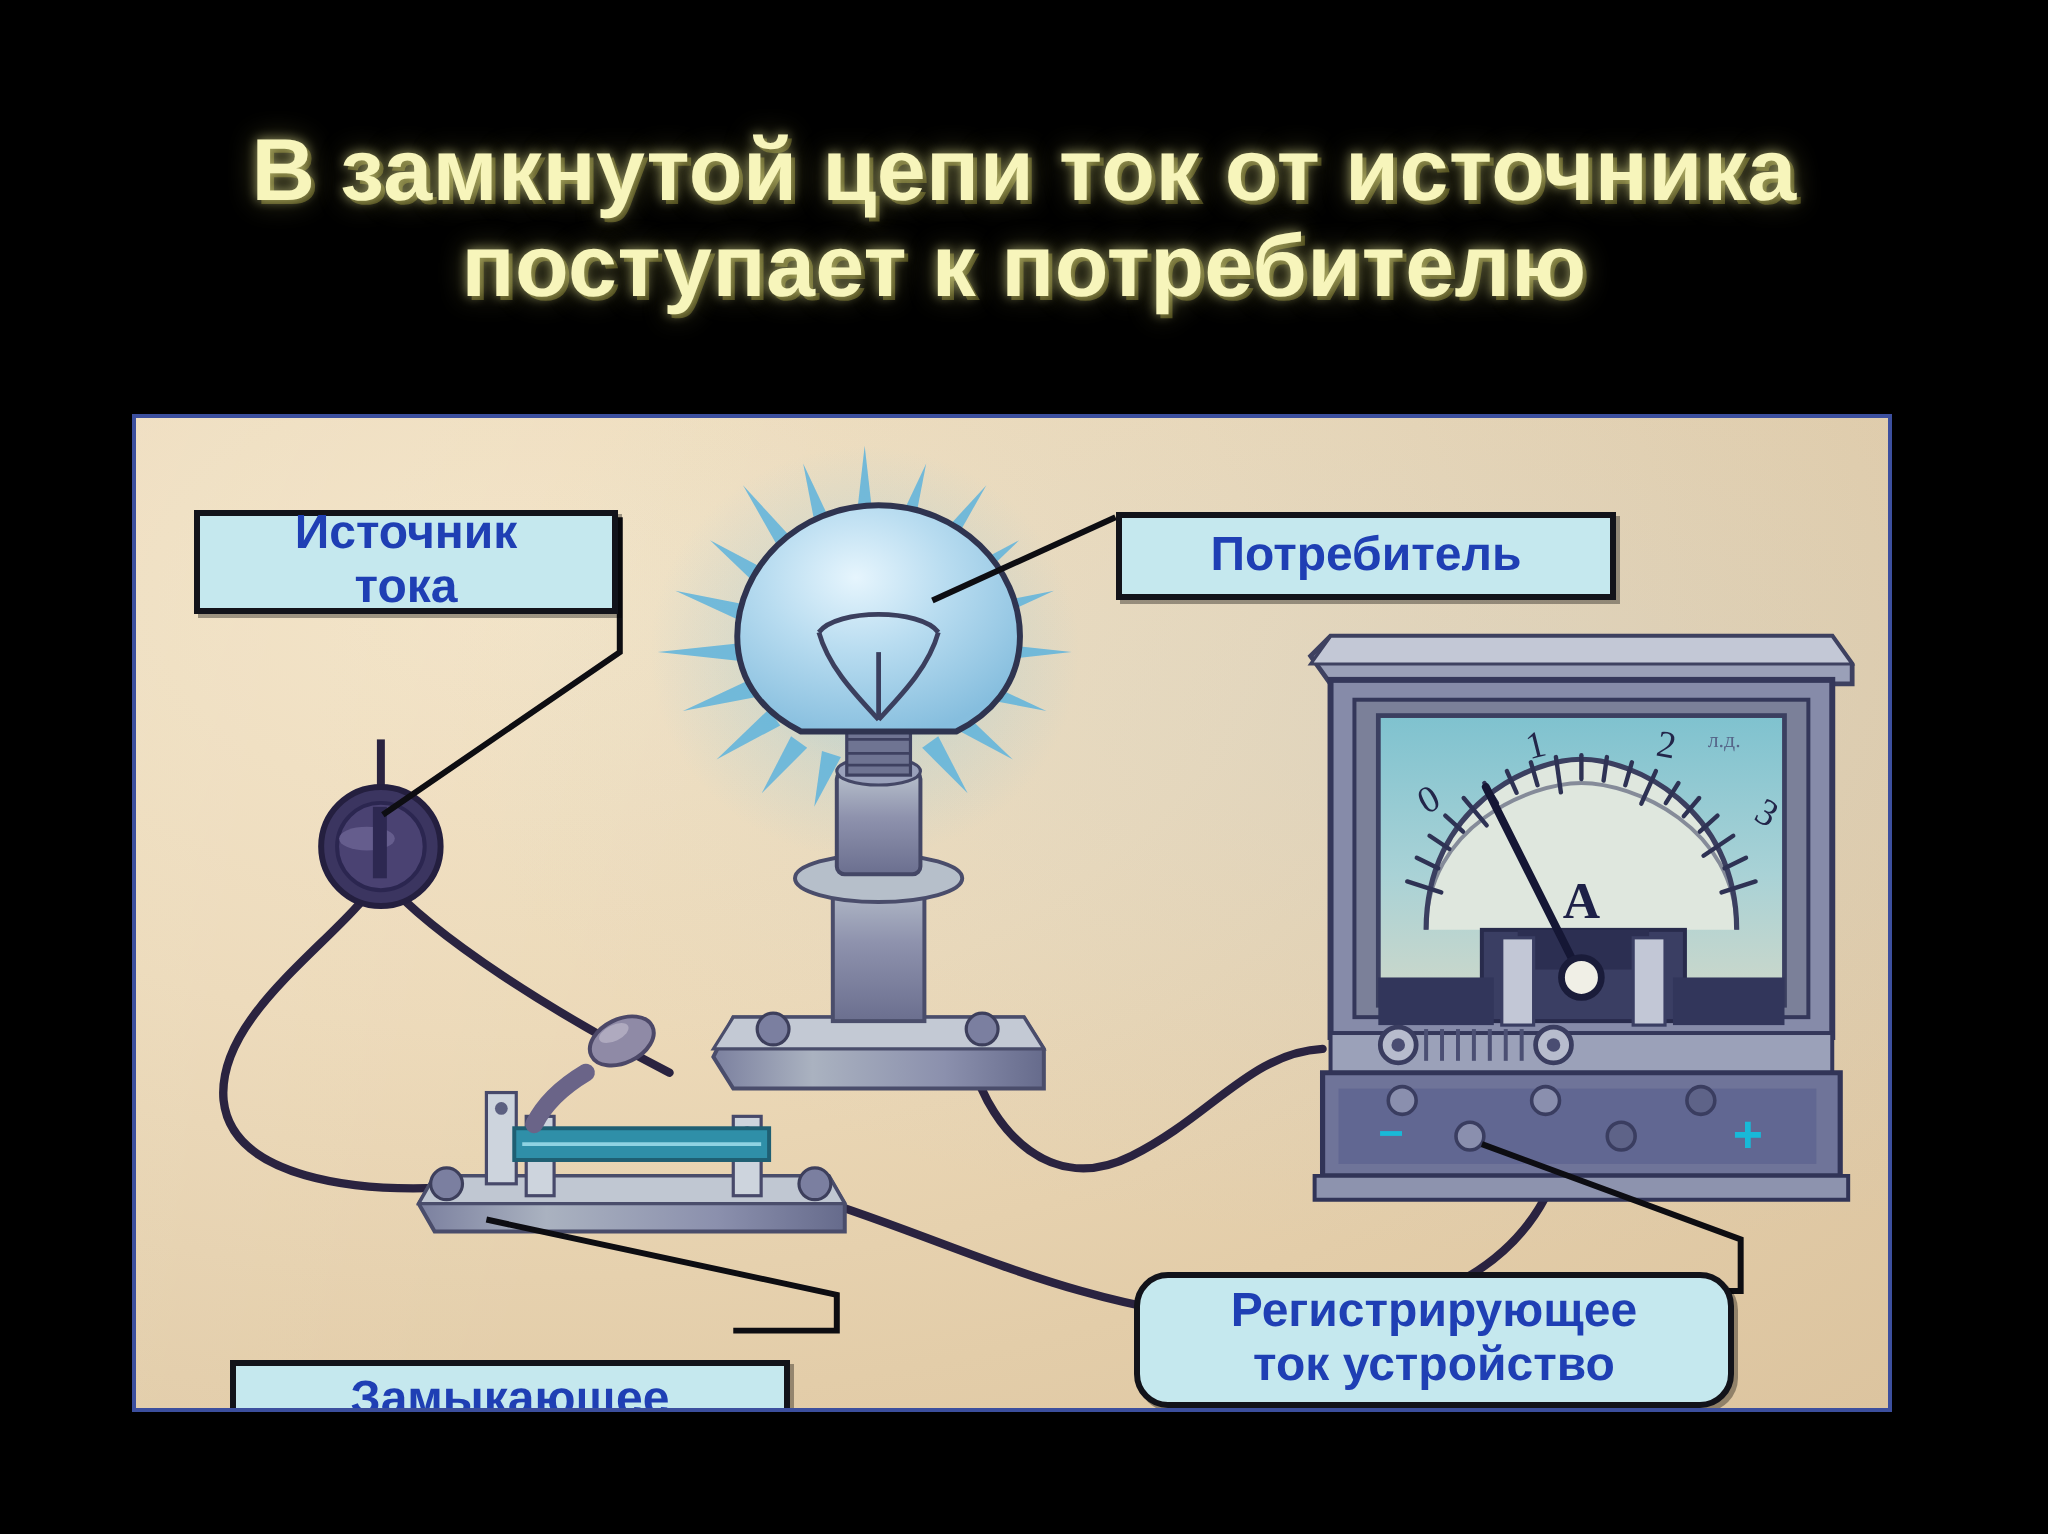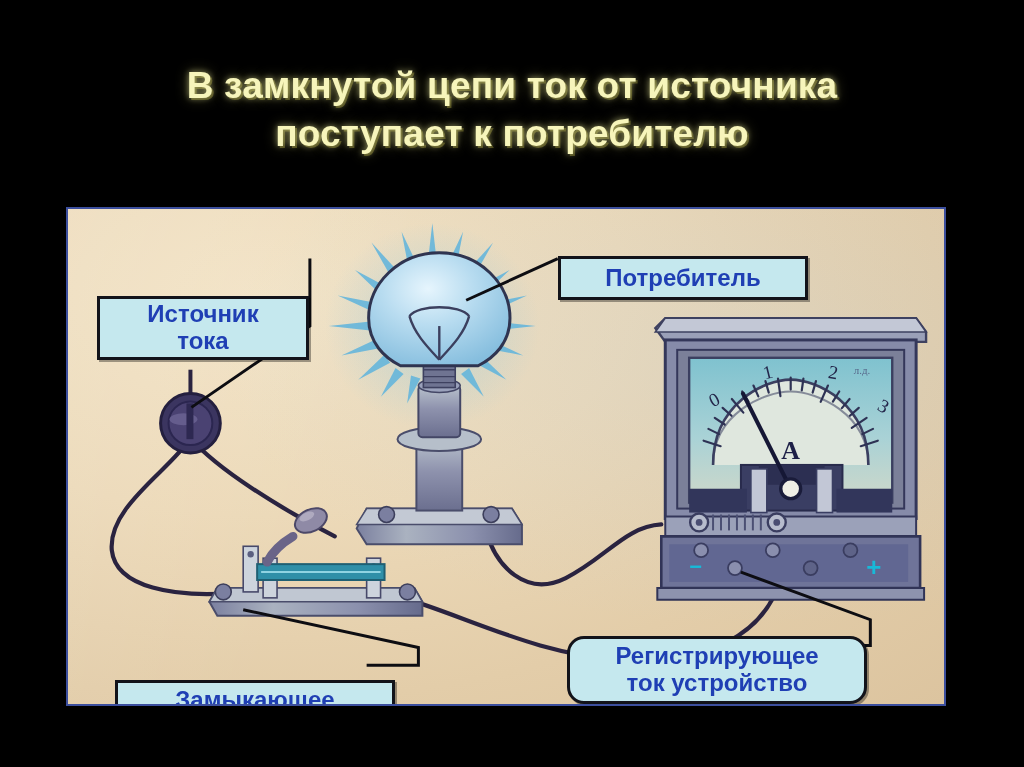--- a/index.html
+++ b/index.html
@@ -16,21 +16,21 @@
   }
 
   
   #title {
     position: absolute;
     left: 52px; top: 62px;
     width: 920px;
     text-align: center;
     font-family: "Liberation Sans", sans-serif;
     font-weight: bold;
-    font-size: 37px;
+    font-size: 44px;
     line-height: 48px;
     letter-spacing: 0.2px;
     color: #f7f5bb;
     text-shadow:
       0 0 6px rgba(255,255,170,0.55),
       0 0 14px rgba(230,225,120,0.35),
       2px 2px 0 rgba(120,115,40,0.55);
     white-space: pre-line;
   }
 
@@ -406,21 +406,21 @@
         <path d="M243,50 L243,118 L124,200"></path>
 
         <path d="M492,50 L400,92"></path>
 
         <path d="M176,404 L352,442 L352,460 L300,460"></path>
 
         <path d="M676,366 L806,414 L806,440 L742,440"></path>
       </g>
     </svg>
 
-    <div class="callout" id="cal-source" style="left:29px; top:46px; width:212px; height:64px;margin-top:41px;">
+    <div class="callout" id="cal-source" style="left:29px; top:46px; width:212px; height:52px;">
       <span>Источник
 тока</span>
     </div>
 
     <div class="callout" id="cal-load" style="left:490px; top:47px; width:250px; height:44px;justify-content:center;">
       <span>Потребитель</span>
     </div>
 
     <div class="callout" id="cal-switch" style="left:47px; top:427px; width:280px; height:68px;">
       <span>Замыкающее

